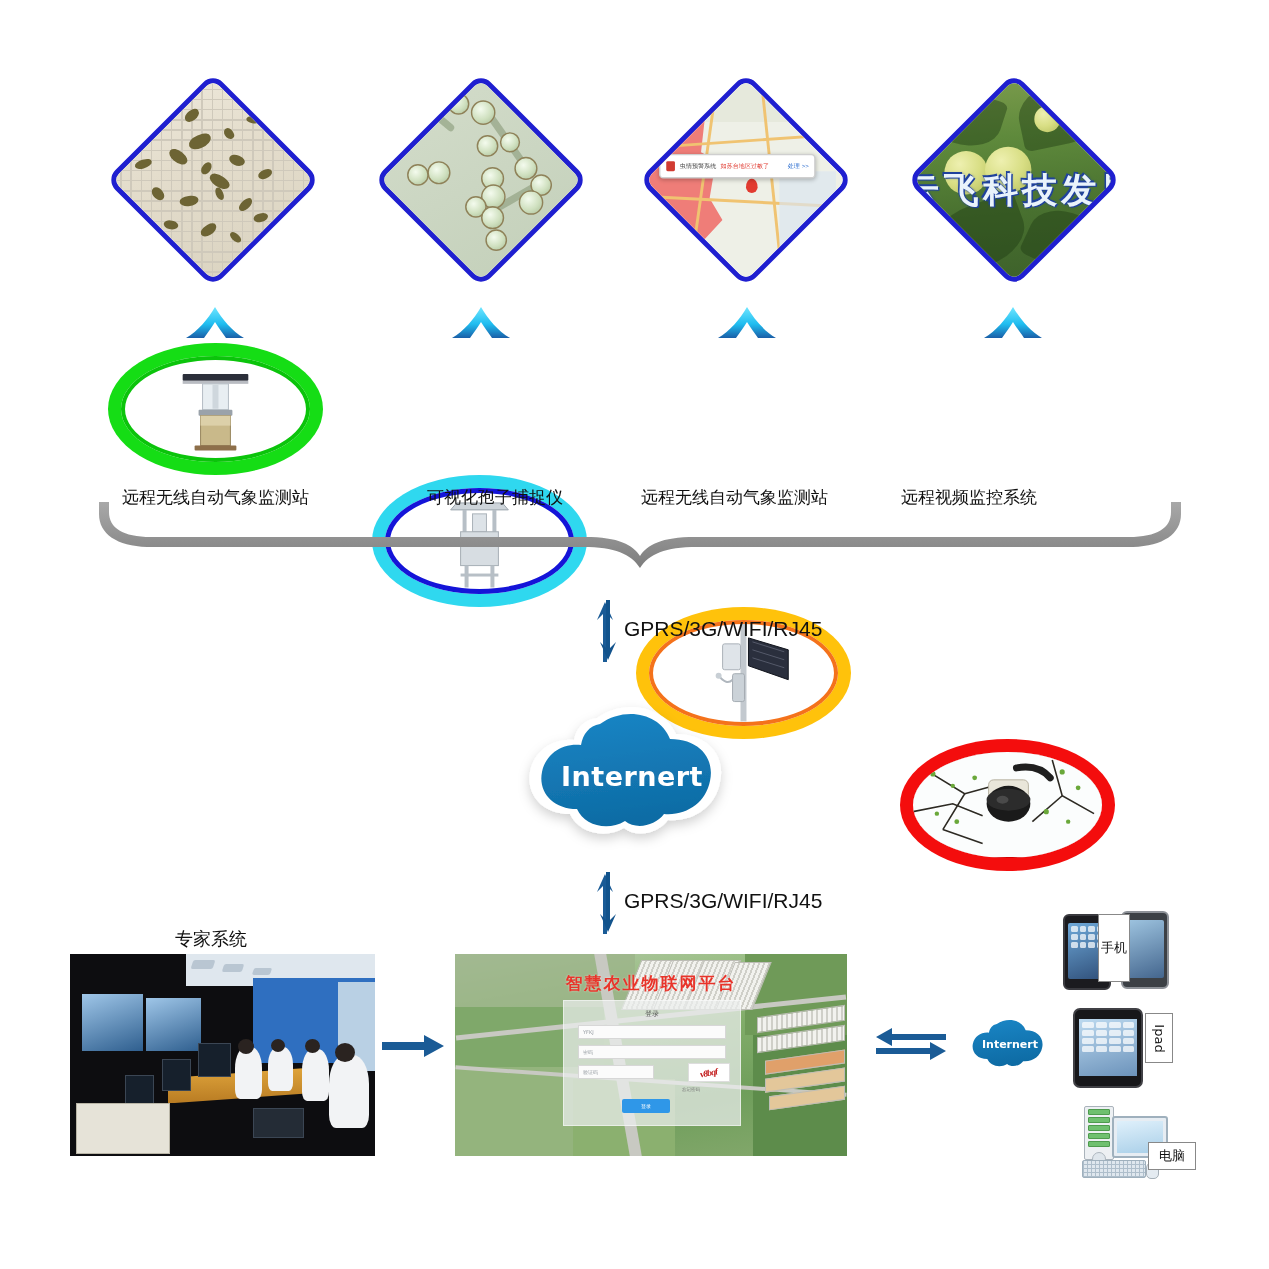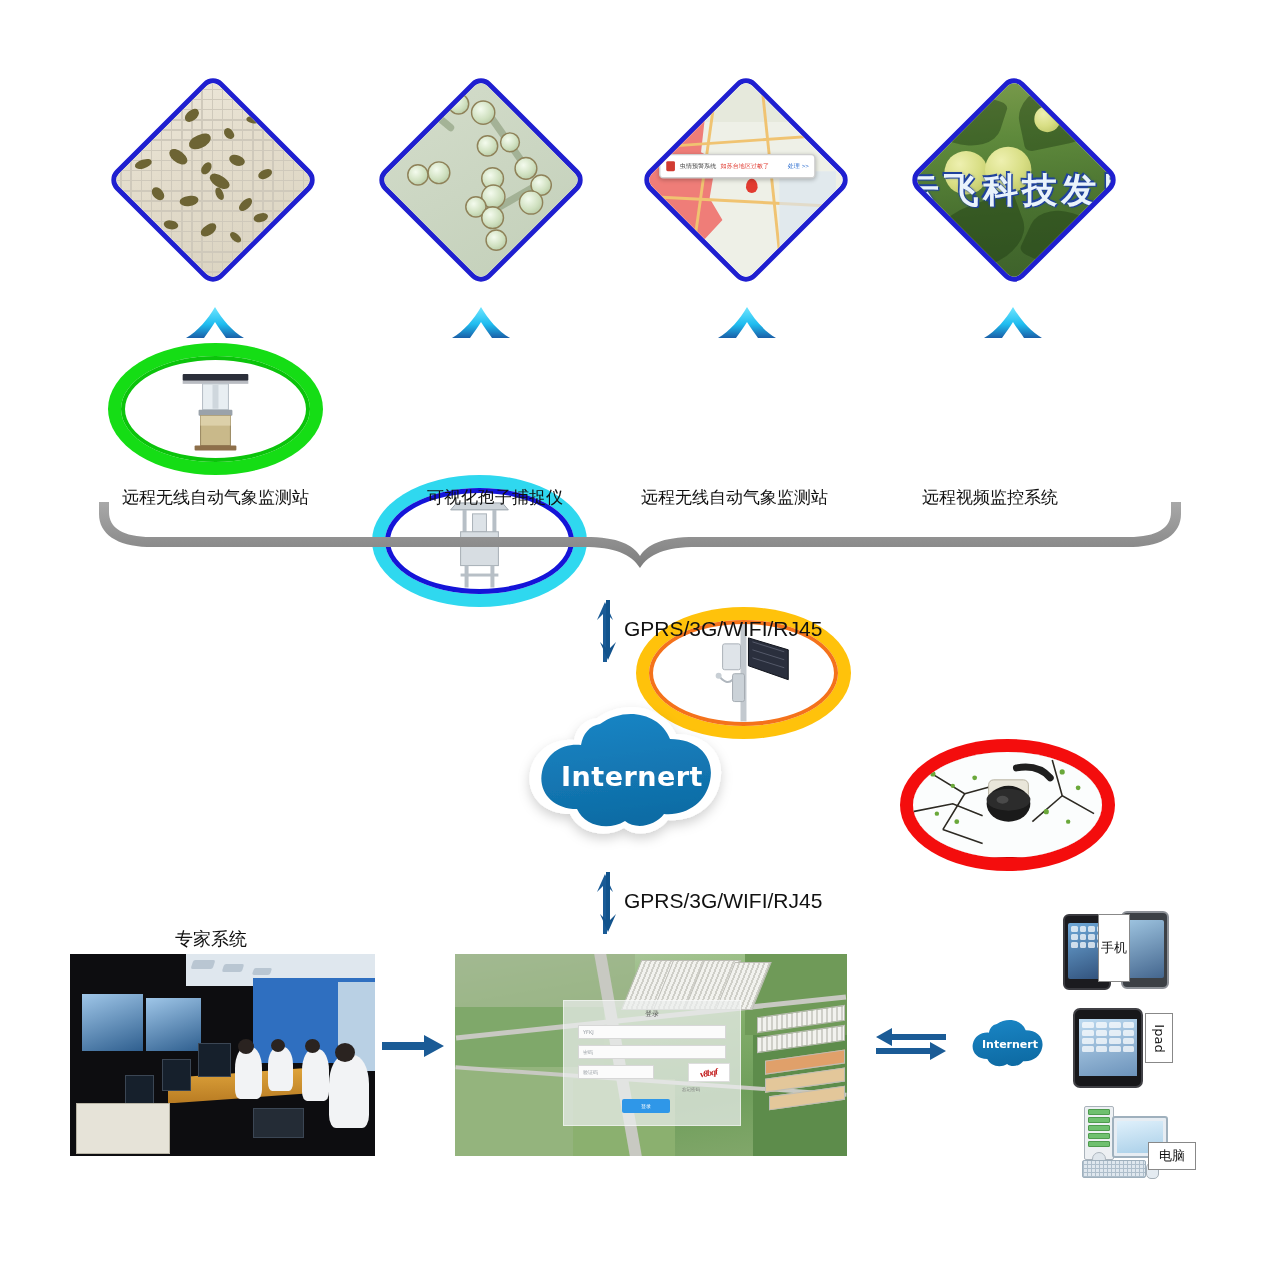--- a/index.html
+++ b/index.html
@@ -336,21 +336,21 @@
           <circle cx="24" cy="62" r="2.2"></circle>
       </g>
       <path d="M104 16 q22 -4 34 10" stroke="#1f1f1f" stroke-width="7" fill="none" stroke-linecap="round"></path>
       <rect x="76" y="28" width="40" height="20" rx="5" fill="#e9e6da" stroke="#b7b2a2"></rect>
       <ellipse cx="96" cy="52" rx="22" ry="18" fill="#1a1a1a"></ellipse>
       <ellipse cx="96" cy="48" rx="22" ry="11" fill="#2c2c2c"></ellipse>
       <ellipse cx="90" cy="48" rx="6" ry="4" fill="#4a4a4a"></ellipse>
     </svg>
   </div>
 </div>
-<div class="abs dev-label" style="left:922px;top:486px;">远程视频监控系统</div>
+<div class="abs dev-label" style="left:901px;top:486px;">远程视频监控系统</div>
 
 <svg class="abs" style="left:95px;top:500px;width:1090px;height:70px;">
   <defs>
       <linearGradient id="gbr" x1="0" y1="0" x2="0" y2="1">
     <stop offset="0" stop-color="#a8a8a8"></stop>
         <stop offset="1" stop-color="#7d7d7d"></stop>
       </linearGradient>
     </defs>
   <path d="M4 2 L4 14 C4 34 22 46 52 47 L488 47 C520 47 536 54 545 68
            C554 54 570 47 602 47 L1038 47 C1068 46 1086 34 1086 14 L1086 2
@@ -441,20 +441,21 @@
     <div class="greenhouse" style="left:45%;top:3%;width:9%;height:24%;transform:skewX(-22deg)"></div>
     <div class="greenhouse" style="left:53%;top:3%;width:9%;height:24%;transform:skewX(-22deg)"></div>
     <div class="greenhouse" style="left:61%;top:3%;width:9%;height:24%;transform:skewX(-22deg)"></div>
     <div class="greenhouse" style="left:69%;top:4%;width:9%;height:23%;transform:skewX(-22deg)"></div>
     <div class="greenhouse" style="left:77%;top:28%;width:22%;height:7%;transform:skewY(-8deg)"></div>
     <div class="greenhouse" style="left:77%;top:38%;width:22%;height:7%;transform:skewY(-8deg)"></div>
     <div class="greenhouse" style="left:79%;top:50%;width:20%;height:6%;background:#e0a06a;transform:skewY(-8deg)"></div>
     <div class="greenhouse" style="left:79%;top:59%;width:20%;height:6%;background:#e3c79a;transform:skewY(-8deg)"></div>
     <div class="greenhouse" style="left:80%;top:68%;width:19%;height:6%;background:#e3c79a;transform:skewY(-8deg)"></div>
 
+    <div class="farm-title" style="top:18px;font-size:17px;letter-spacing:2px;">智慧农业物联网平台</div>
 
     <div class="login-box" style="left:108px;top:46px;width:176px;height:124px;">
       <div class="login-h" style="top:8px;font-size:7px;">登录</div>
       <div class="login-inp" style="left:14px;top:24px;width:148px;height:14px;">YFKJ</div>
       <div class="login-inp" style="left:14px;top:44px;width:148px;height:14px;">密码</div>
       <div class="login-inp" style="left:14px;top:64px;width:76px;height:14px;">验证码</div>
       <div class="captcha" style="left:124px;top:62px;width:40px;height:17px;">
         <span>v8bqf</span>
       </div>
       <div class="login-sub" style="left:118px;top:86px;">忘记密码</div>

